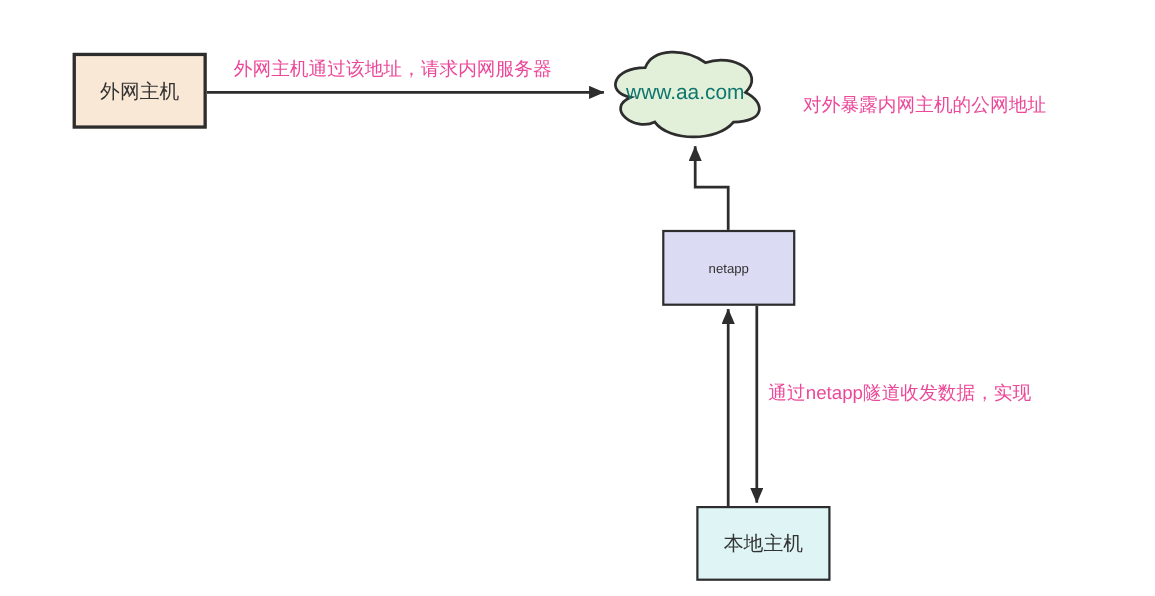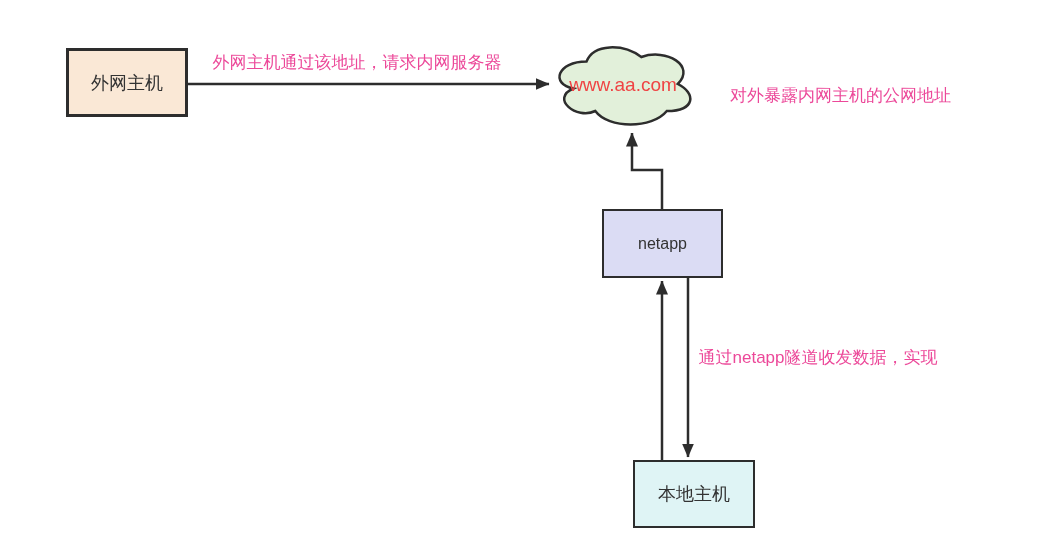--- a/index.html
+++ b/index.html
@@ -26,31 +26,31 @@
     font-size: 18px;
     color: #333333;
     text-align: center;
   }
   .node-external-host {
     left: 66px; top: 48px; width: 122px; height: 69px;
     border-width: 3px;
   }
   .node-netapp {
     left: 602px; top: 209px; width: 121px; height: 69px;
-    font-size: 16px;
+    font-size: 12px;
   }
   .node-local-host {
     left: 601px; top: 460px; width: 122px; height: 68px;
   }
   .cloud-label {
     position: absolute;
     left: 550px; top: 74px; width: 146px;
     text-align: center;
     font-size: 19px;
-    color: #ef4444;
+    color: #0f766e;
   }
   .caption {
     position: absolute;
     font-size: 17px;
     line-height: 19px;
     color: #ec4899;
     text-align: center;
     white-space: nowrap;
   }
   .caption-request { left: 192px; top: 53px; width: 330px; }

